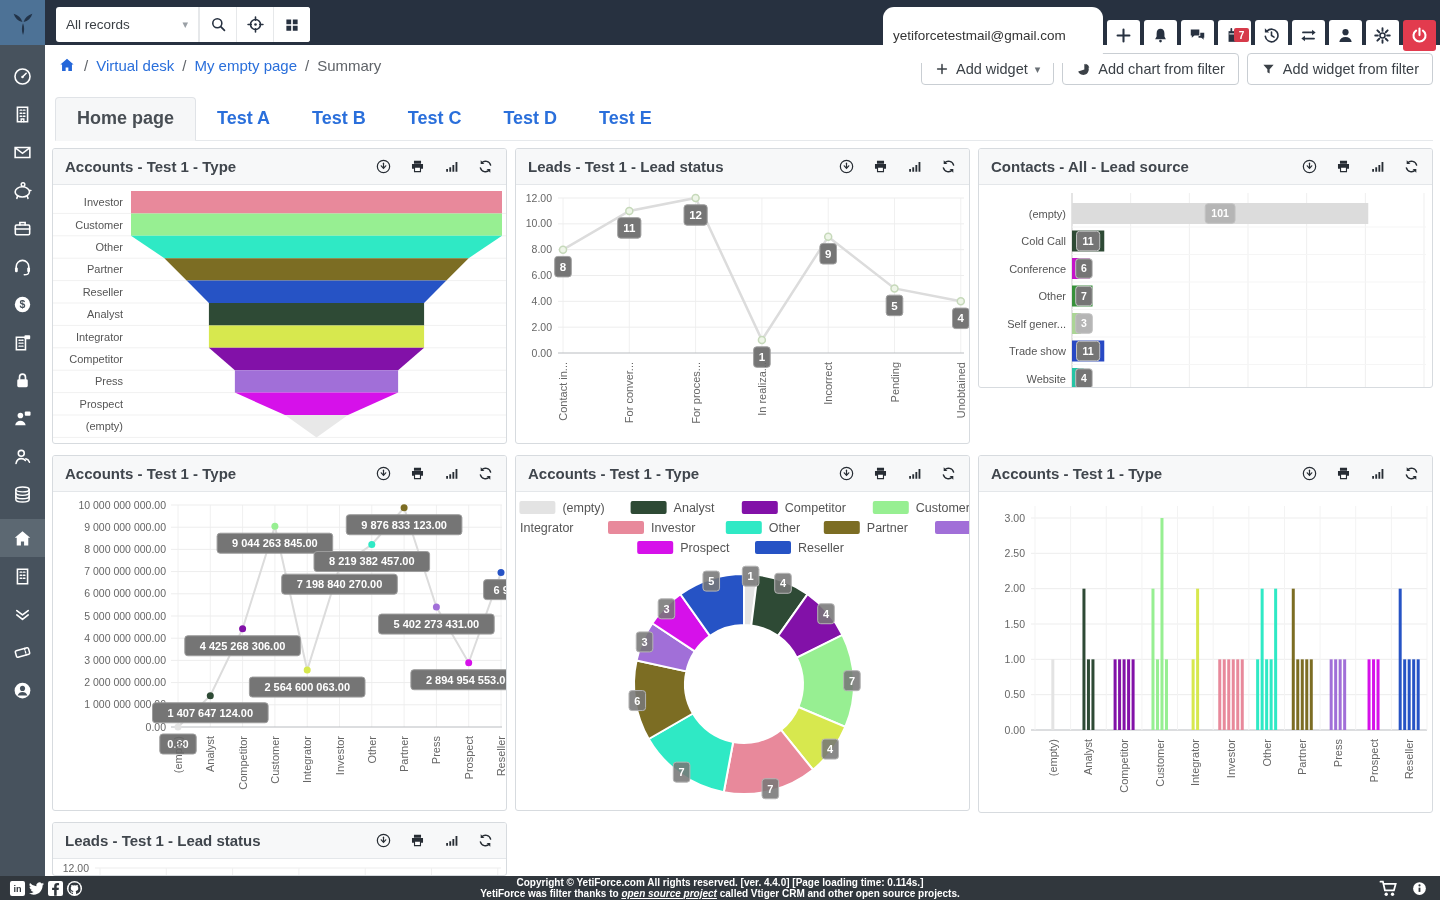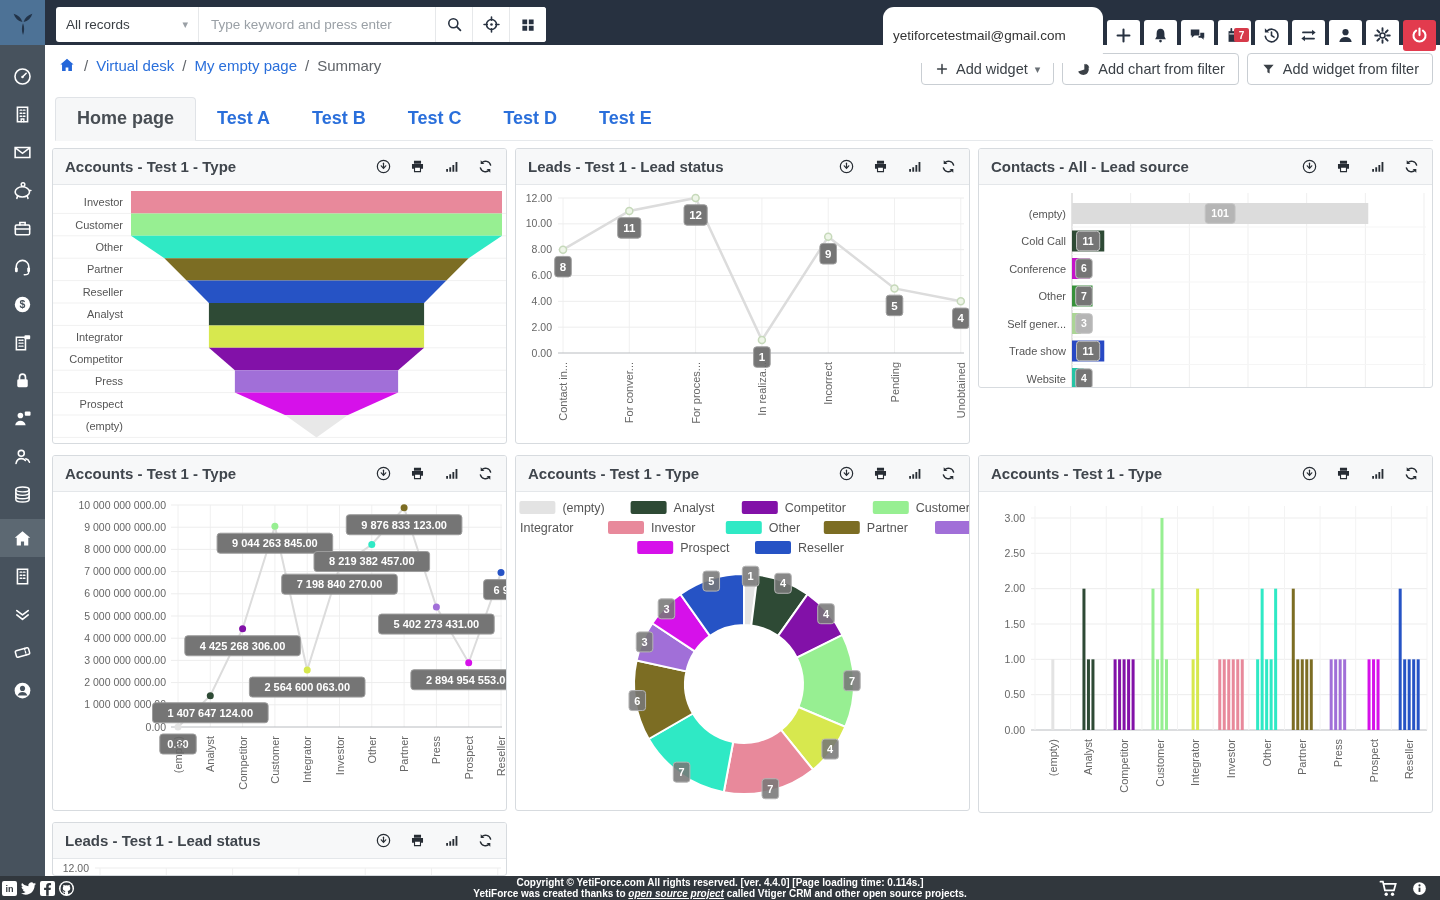--- a/index.html
+++ b/index.html
@@ -47,21 +47,21 @@
   .wbody{position:absolute;left:0;right:0;top:36px;bottom:0;overflow:hidden}
   .w1{left:7px;top:103px;width:455px;height:296px}
   .w2{left:470px;top:103px;width:455px;height:296px}
   .w3{left:933px;top:103px;width:455px;height:240px}
   .w4{left:7px;top:410px;width:455px;height:356px}
   .w5{left:470px;top:410px;width:455px;height:356px}
   .w6{left:933px;top:410px;width:455px;height:358px}
   .w7{left:7px;top:777px;width:455px;height:54px}
   
   .footer{position:absolute;left:0;right:0;bottom:0;height:24px;background:#31373d;color:#fff;display:flex;align-items:center;z-index:40}
-  .socials{display:flex;z-index:2}
+  .socials{display:flex;padding-left:8px;z-index:2}
   .socials .soc{display:flex;cursor:pointer}
   .ftext{position:absolute;left:0;right:0;text-align:center;font-size:10px;line-height:11.5px;font-weight:bold}
   .ftext .oslink{font-style:italic;text-decoration:underline;cursor:pointer}
   .fright{margin-left:auto;display:flex;gap:12px;padding-right:12px;align-items:center;z-index:2}
   .fright .fic{display:flex;cursor:pointer}
 </style>
 </head>
 <body>
 
 <div class="page">
@@ -72,21 +72,20 @@
           <path fill="currentColor" d="M4.5 4.5c3.6 1 6 3.2 7 6.6C8 10.4 5.6 8.2 4.5 4.5z"></path>
           <path fill="currentColor" d="M19.5 4.5c-3.6 1-6 3.2-7 6.6 3.5-.7 5.9-2.9 7-6.6z"></path>
           <path fill="currentColor" d="M12 21.5c-1.2-3.4-1.2-6.4 0-9.4 1.2 3 1.2 6 0 9.4z"></path>
         </svg>
       </div>
     <div class="searchgroup">
       <div class="scope">
         <span>All records</span>
         <span class="caret">▾</span>
       </div>
-      <input placeholder="Type keyword and press enter" style="">
       <div class="tb-seg">
           <span>
             <svg viewBox="0 0 24 24" width="19" height="19">
               <circle cx="10.5" cy="10.5" r="5.7" stroke="currentColor" fill="none" stroke-linecap="round" stroke-width="2"></circle>
               <path d="M14.8 14.8l4.7 4.7" stroke="currentColor" fill="none" stroke-linecap="round" stroke-width="2.2"></path>
             </svg>
           </span>
         </div>
       <div class="tb-seg">
           <span>
@@ -1110,21 +1109,21 @@
         </span>
         <span class="soc" style="color: rgb(255, 255, 255);">
           <svg viewBox="0 0 24 24" width="19" height="19">
             <circle fill="currentColor" cx="12" cy="12" r="9.5"></circle>
             <path fill="#31373d" d="M12 4.5a7.5 7.5 0 0 0-2.4 14.6c.4.1.5-.2.5-.4v-1.3c-2.1.5-2.5-1-2.5-1-.3-.9-.8-1.1-.8-1.1-.7-.5.1-.5.1-.5.7 0 1.1.8 1.1.8.7 1.1 1.8.8 2.2.6.1-.5.3-.8.5-1-1.7-.2-3.4-.8-3.4-3.7 0-.8.3-1.5.8-2-.1-.2-.4-1 .1-2 0 0 .6-.2 2 .8a7 7 0 0 1 3.7 0c1.4-1 2-.8 2-.8.5 1 .2 1.8.1 2 .5.5.8 1.2.8 2 0 2.9-1.7 3.5-3.4 3.7.3.2.6.7.6 1.4v2.1c0 .2.1.5.5.4A7.5 7.5 0 0 0 12 4.5z"></path>
           </svg>
         </span>
       </div>
     <div class="ftext">
       <div>Copyright © YetiForce.com All rights reserved. [ver. 4.4.0] [Page loading time: 0.114s.]</div>
-      <div><span>YetiForce was created thanks to </span><span class="oslink">open source project</span><span> called Vtiger CRM and other open source projects.</span></div>
+      <div><span>YetiForce was filter thanks to </span><span class="oslink">open source project</span><span> called Vtiger CRM and other open source projects.</span></div>
     </div>
     <div class="fright">
       <span class="fic">
           <svg viewBox="0 0 24 24" width="21" height="21">
             <path d="M2.8 4.2h2.8l2.3 9.8h10.3l2-7.2H6.5" stroke="currentColor" fill="none" stroke-linecap="round" stroke-width="2"></path>
             <circle fill="currentColor" cx="9.4" cy="18.6" r="1.9"></circle>
             <circle fill="currentColor" cx="16.6" cy="18.6" r="1.9"></circle>
           </svg>
         </span>
       <span class="fic">

